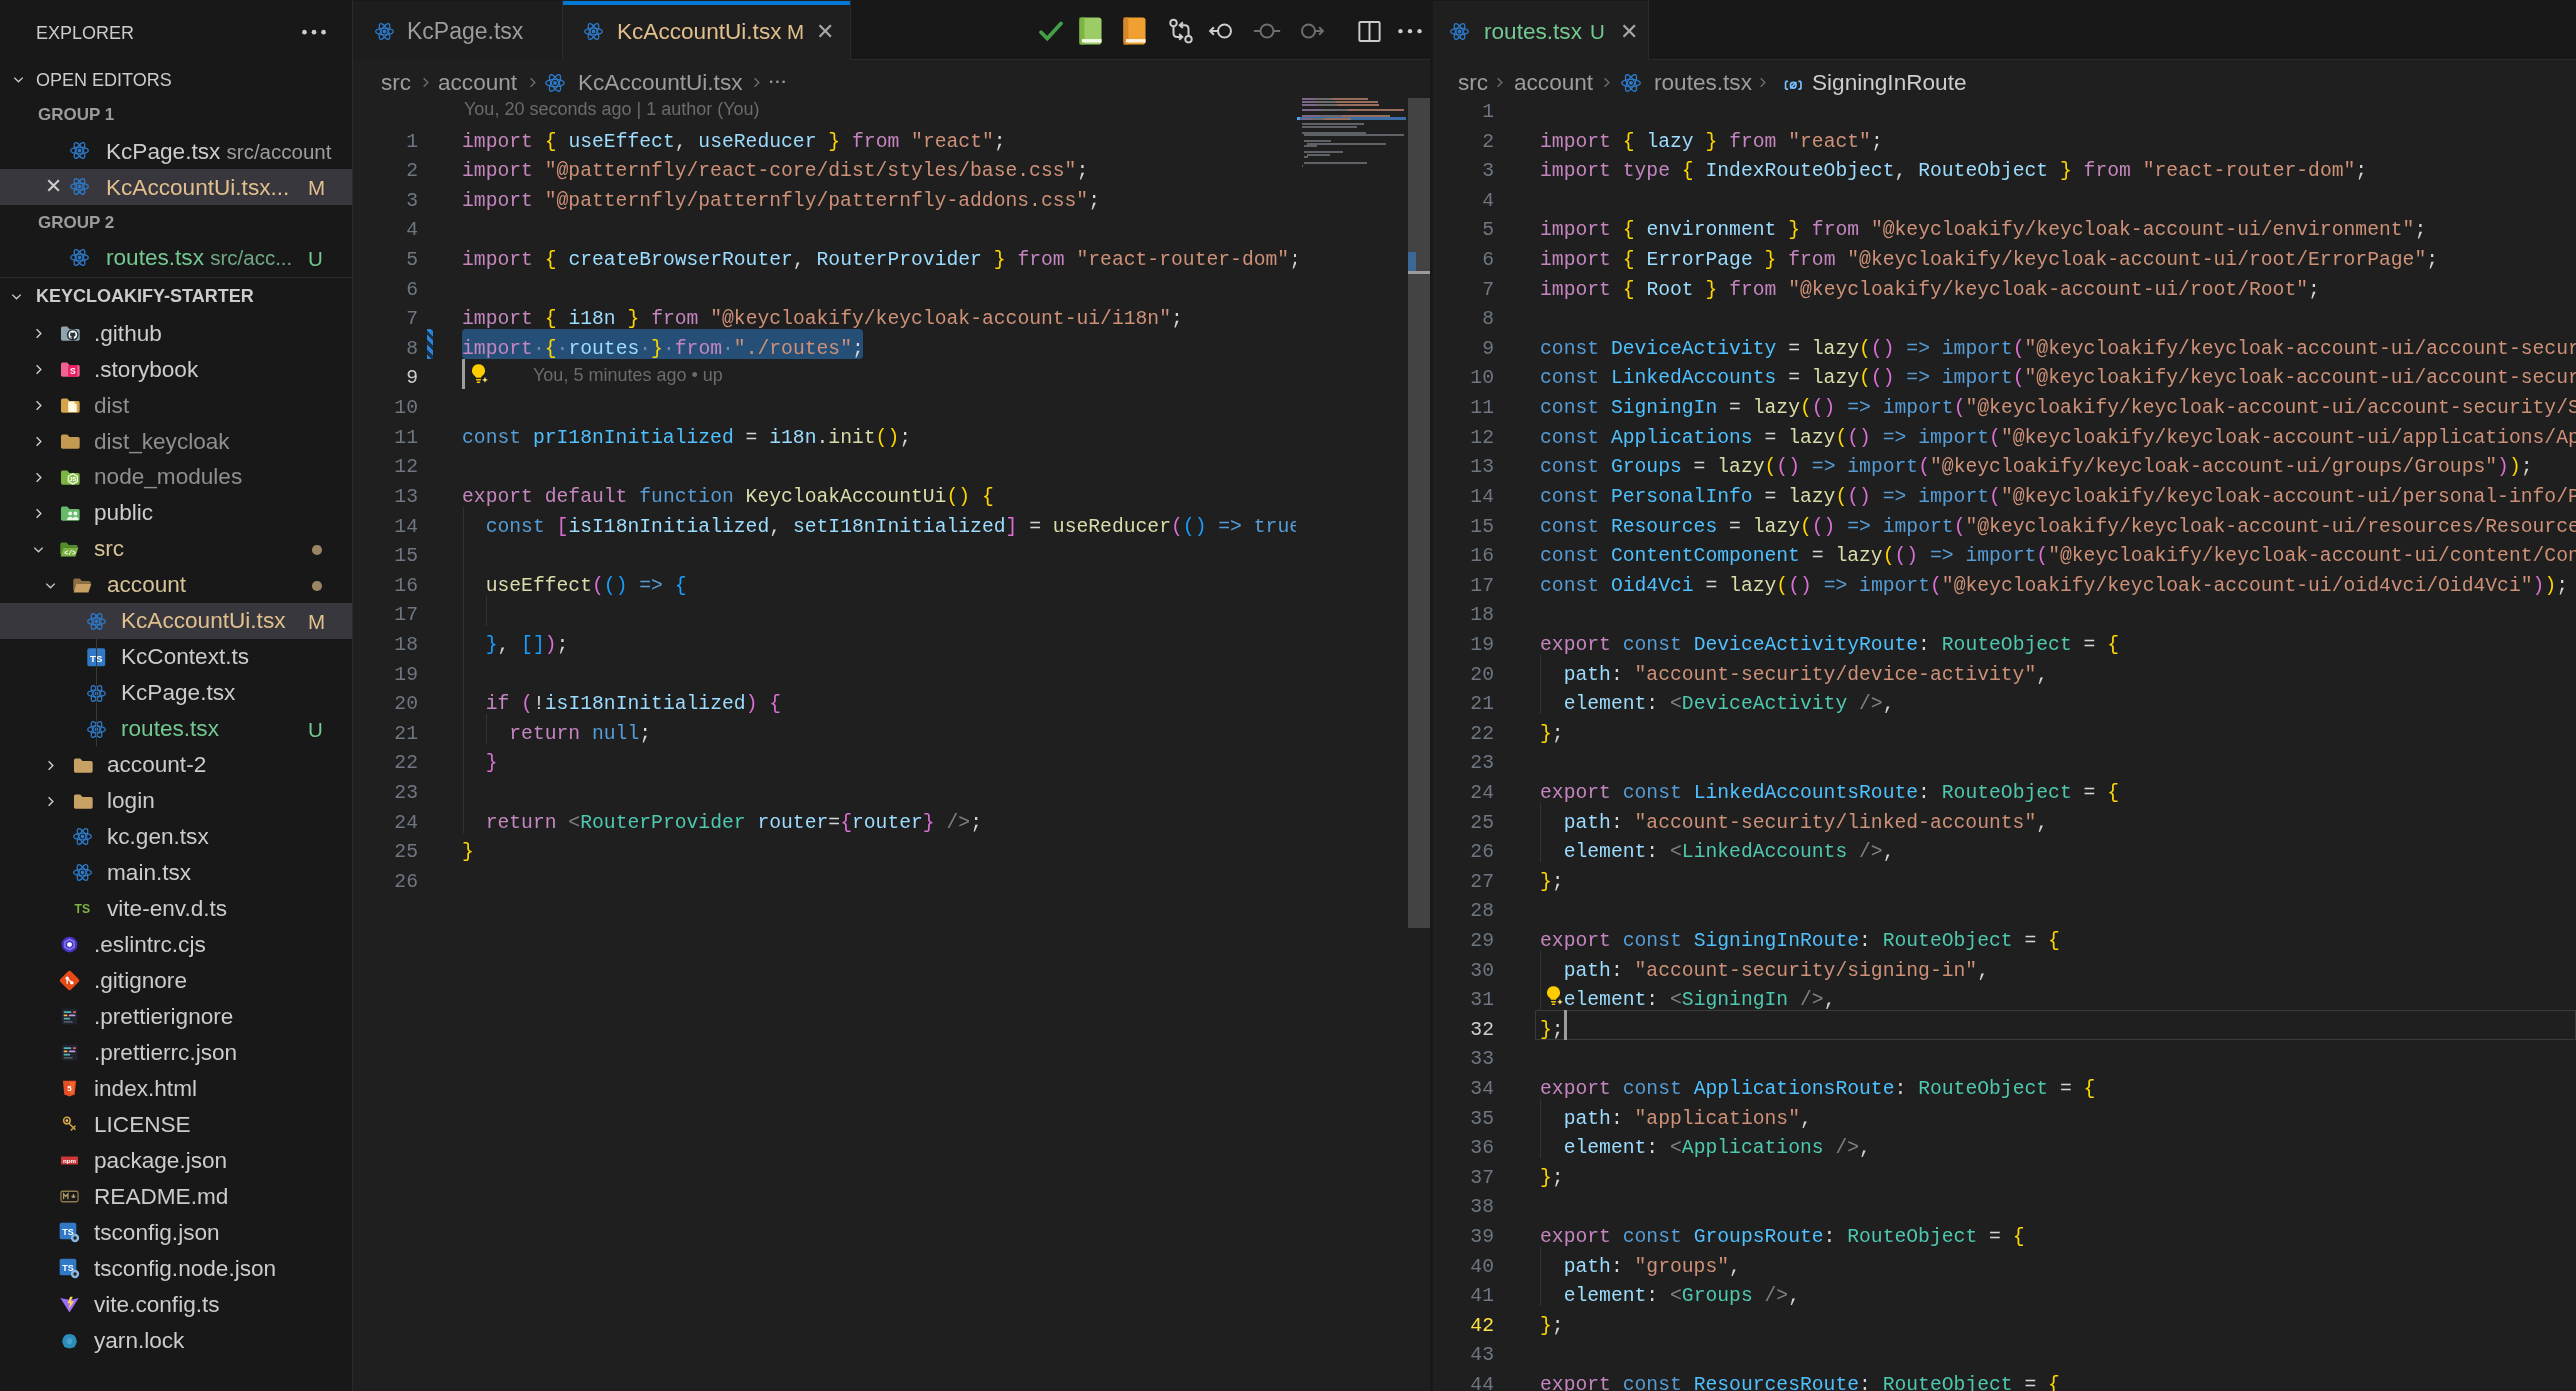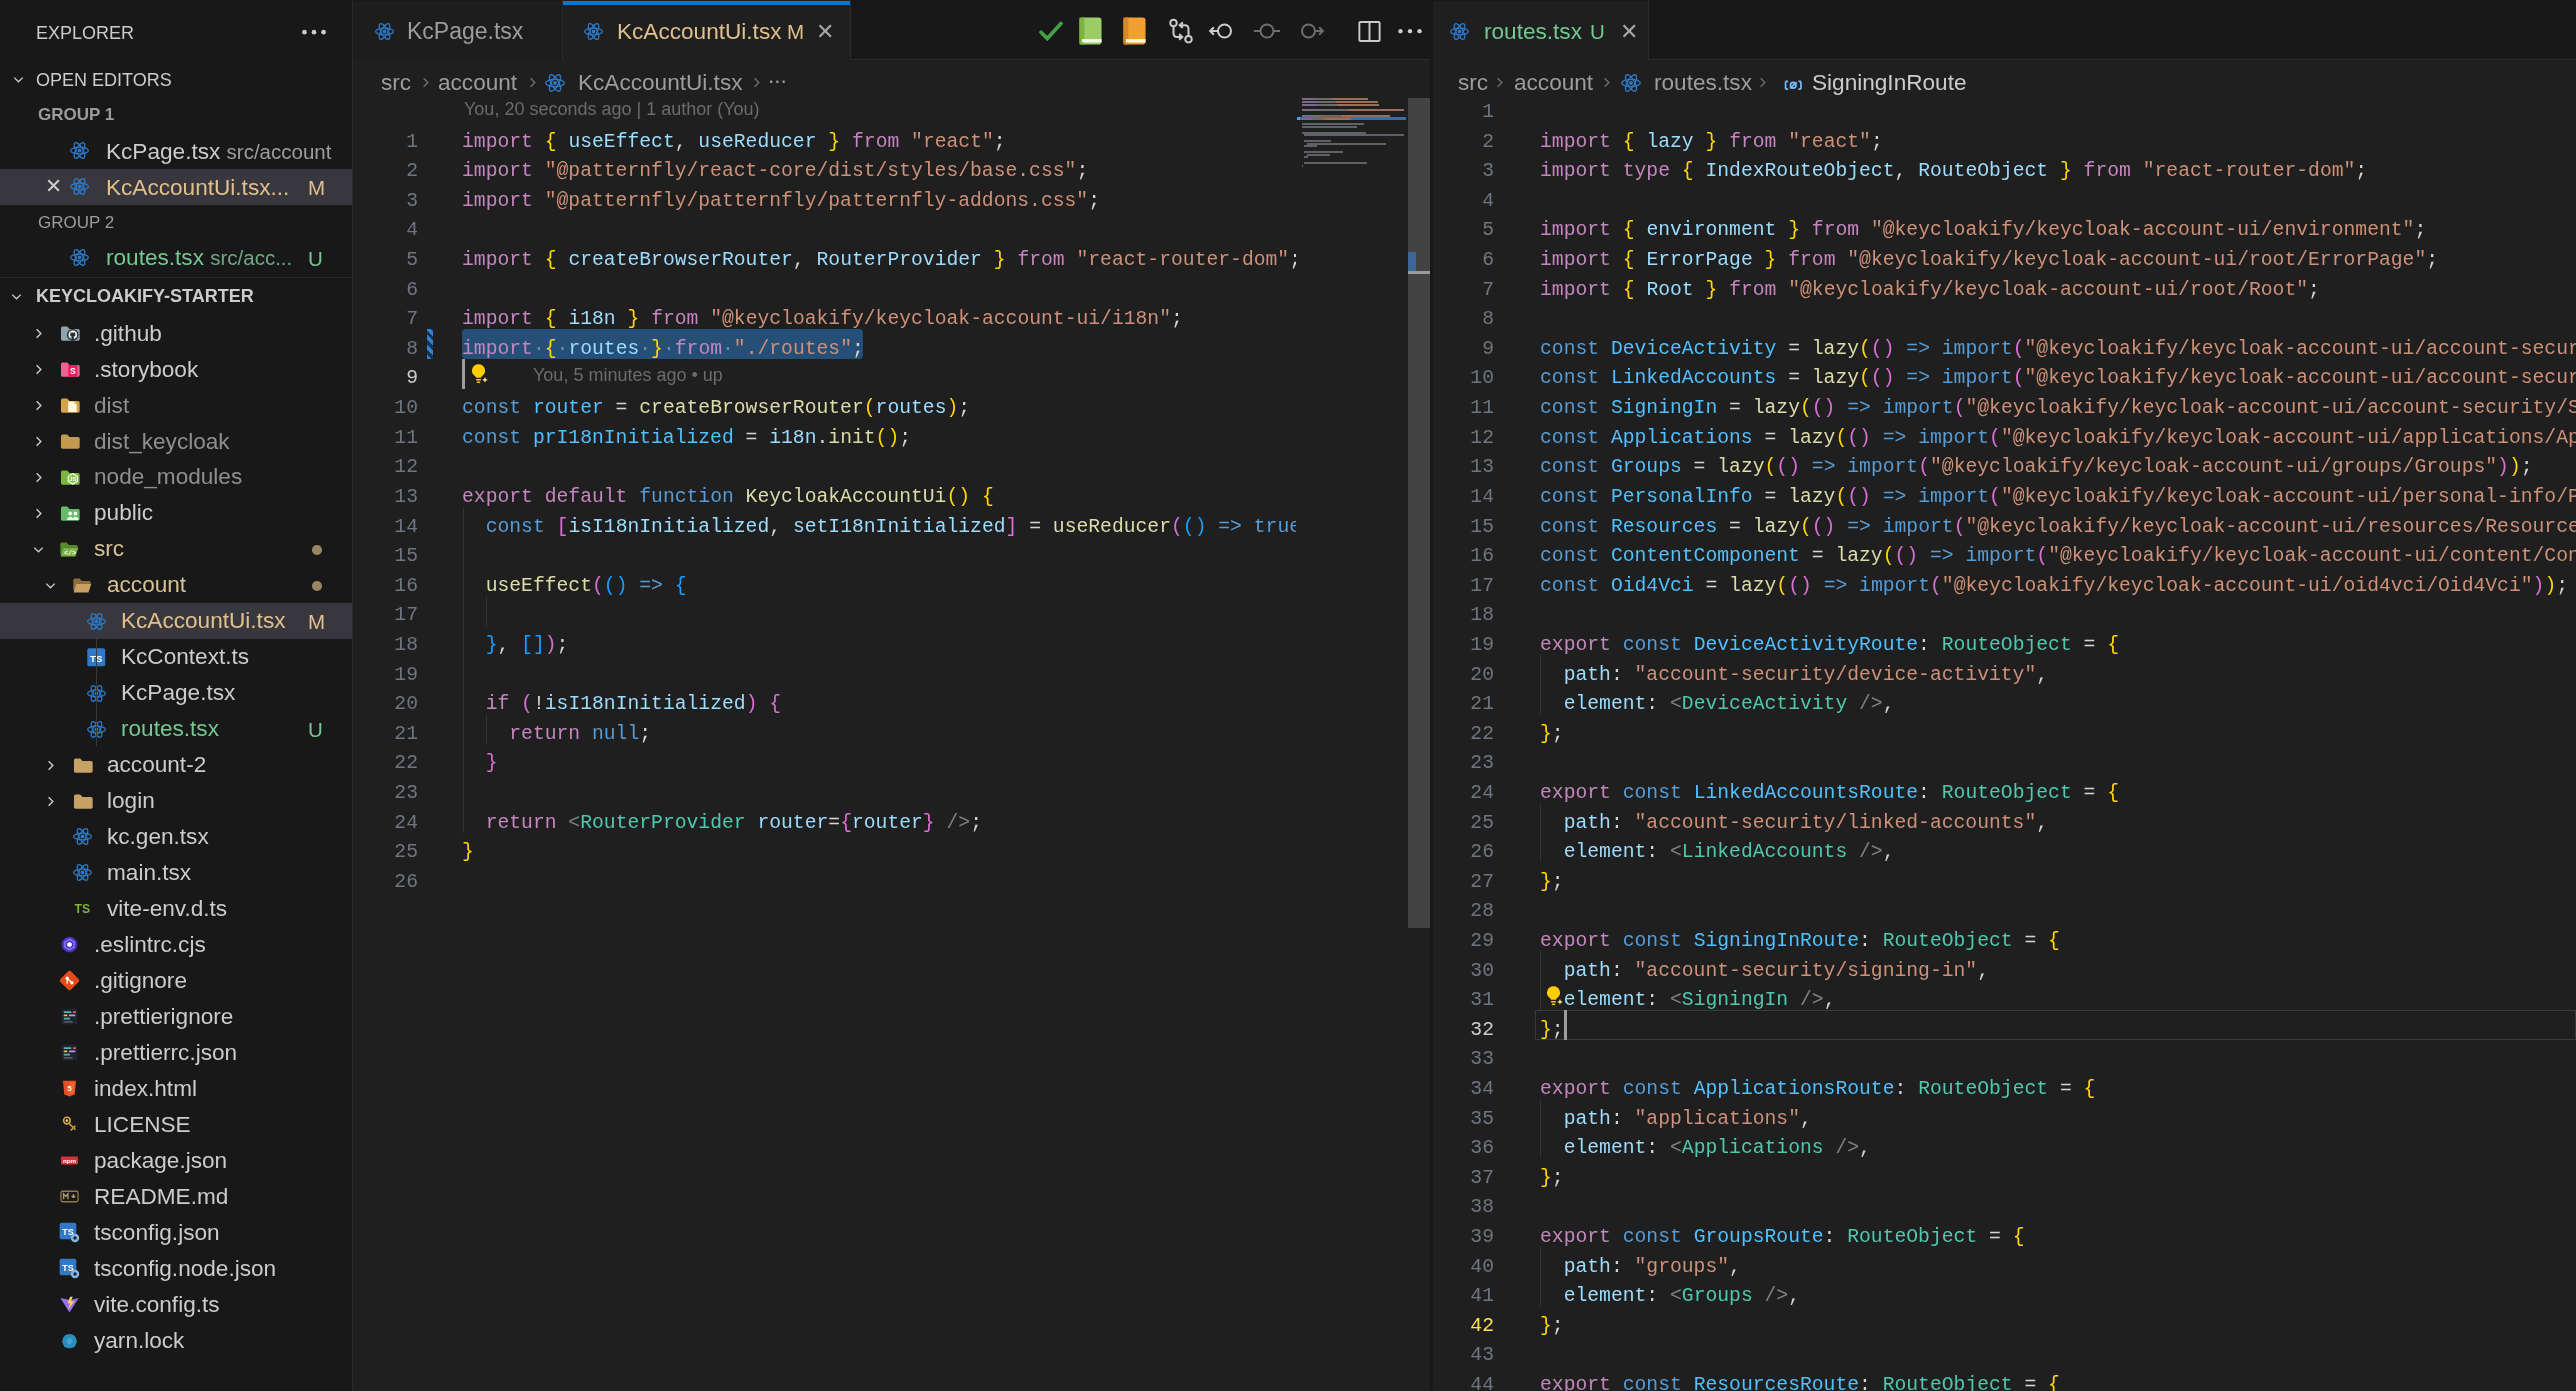--- a/index.html
+++ b/index.html
@@ -26,21 +26,21 @@
 <div class="abs" style="left:69px;top:176px"><svg width="21" height="21" viewBox="0 0 32 32">
       <g stroke="#2d79c7" stroke-width="2.0" fill="none">
         <ellipse cx="16" cy="16" rx="13.5" ry="5.2"></ellipse>
         <ellipse cx="16" cy="16" rx="13.5" ry="5.2" transform="rotate(60 16 16)"></ellipse>
         <ellipse cx="16" cy="16" rx="13.5" ry="5.2" transform="rotate(120 16 16)"></ellipse>
       </g>
       <circle cx="16" cy="16" r="2.9" fill="#2d79c7"></circle>
     </svg></div>
 <div class="abs" style="left:106px;top:175px;font-size:22.6px;color:#e2c08d">KcAccountUi.tsx...</div>
 <div class="abs" style="left:308px;top:176px;font-size:20.5px;color:#e2c08d">M</div>
-<div class="abs" style="left:38px;top:213px;font-size:17px;font-weight:normal;color:#9c9c9c">GROUP 2</div>
+<div class="abs" style="left:38px;top:213px;font-size:17px;font-weight:bold;color:#9c9c9c">GROUP 2</div>
 <div class="abs" style="left:69px;top:247px"><svg width="21" height="21" viewBox="0 0 32 32">
       <g stroke="#2d79c7" stroke-width="2.0" fill="none">
         <ellipse cx="16" cy="16" rx="13.5" ry="5.2"></ellipse>
         <ellipse cx="16" cy="16" rx="13.5" ry="5.2" transform="rotate(60 16 16)"></ellipse>
         <ellipse cx="16" cy="16" rx="13.5" ry="5.2" transform="rotate(120 16 16)"></ellipse>
       </g>
       <circle cx="16" cy="16" r="2.9" fill="#2d79c7"></circle>
     </svg></div>
 <div class="abs" style="left:106px;top:245px;font-size:22.6px;color:#73c991">routes.tsx <span style="color:#6ea885;font-size:20.5px">src/acc...</span></div>
 <div class="abs" style="left:308px;top:247px;font-size:20.5px;color:#73c991">U</div>
@@ -413,21 +413,20 @@
 <div class="num" style="left:328px;top:808px;width:90px;color:#6e7681">24</div>
 <div class="num" style="left:328px;top:837px;width:90px;color:#6e7681">25</div>
 <div class="num" style="left:328px;top:867px;width:90px;color:#6e7681">26</div>
 <div class="abs" style="left:462px;top:0;width:834px;height:1392px;overflow:hidden">
     <div class="code" style="left:0;top:127px"><s class="kp">import</s><s class="pw"> </s><s class="b1">{</s><s class="pw"> </s><s class="id">useEffect</s><s class="pw">, </s><s class="id">useReducer</s><s class="pw"> </s><s class="b1">}</s><s class="pw"> </s><s class="kp">from</s><s class="pw"> </s><s class="st">"react"</s><s class="pw">;</s></div>
     <div class="code" style="left:0;top:156px"><s class="kp">import</s><s class="pw"> </s><s class="st">"@patternfly/react-core/dist/styles/base.css"</s><s class="pw">;</s></div>
     <div class="code" style="left:0;top:186px"><s class="kp">import</s><s class="pw"> </s><s class="st">"@patternfly/patternfly/patternfly-addons.css"</s><s class="pw">;</s></div>
     <div class="code" style="left:0;top:245px"><s class="kp">import</s><s class="pw"> </s><s class="b1">{</s><s class="pw"> </s><s class="id">createBrowserRouter</s><s class="pw">, </s><s class="id">RouterProvider</s><s class="pw"> </s><s class="b1">}</s><s class="pw"> </s><s class="kp">from</s><s class="pw"> </s><s class="st">"react-router-dom"</s><s class="pw">;</s></div>
     <div class="code" style="left:0;top:304px"><s class="kp">import</s><s class="pw"> </s><s class="b1">{</s><s class="pw"> </s><s class="id">i18n</s><s class="pw"> </s><s class="b1">}</s><s class="pw"> </s><s class="kp">from</s><s class="pw"> </s><s class="st">"@keycloakify/keycloak-account-ui/i18n"</s><s class="pw">;</s></div>
     <div class="code" style="left:0;top:334px"><s class="kp">import</s><s class="dot">·</s><s class="b1">{</s><s class="dot">·</s><s class="id">routes</s><s class="dot">·</s><s class="b1">}</s><s class="dot">·</s><s class="kp">from</s><s class="dot">·</s><s class="st">"./routes"</s><s class="pw">;</s></div>
-    <div class="code" style="left:0;top:393px"><s class="kb">const</s><s class="pw"> </s><s class="cn">router</s><s class="pw"> = </s><s class="fn">createBrowserRouter</s><s class="b1">(</s><s class="id">routes</s><s class="b1">)</s><s class="pw">;</s></div>
     <div class="code" style="left:0;top:423px"><s class="kb">const</s><s class="pw"> </s><s class="cn">prI18nInitialized</s><s class="pw"> = </s><s class="id">i18n</s><s class="pw">.</s><s class="fn">init</s><s class="b1">()</s><s class="pw">;</s></div>
     <div class="code" style="left:0;top:482px"><s class="kp">export</s><s class="pw"> </s><s class="kp">default</s><s class="pw"> </s><s class="kb">function</s><s class="pw"> </s><s class="fn">KeycloakAccountUi</s><s class="b1">()</s><s class="pw"> </s><s class="b1">{</s></div>
     <div class="code" style="left:0;top:512px"><s class="pw">  </s><s class="kb">const</s><s class="pw"> </s><s class="b2">[</s><s class="id">isI18nInitialized</s><s class="pw">, </s><s class="id">setI18nInitialized</s><s class="b2">]</s><s class="pw"> = </s><s class="fn">useReducer</s><s class="b2">(</s><s class="b3">()</s><s class="pw"> </s><s class="kb">=&gt;</s><s class="pw"> </s><s class="kb">true</s></div>
     <div class="code" style="left:0;top:571px"><s class="pw">  </s><s class="fn">useEffect</s><s class="b2">(</s><s class="b3">()</s><s class="pw"> </s><s class="kb">=&gt;</s><s class="pw"> </s><s class="b3">{</s></div>
     <div class="code" style="left:0;top:630px"><s class="pw">  </s><s class="b3">}</s><s class="pw">, </s><s class="b3">[]</s><s class="b2">)</s><s class="pw">;</s></div>
     <div class="code" style="left:0;top:689px"><s class="pw">  </s><s class="kp">if</s><s class="pw"> </s><s class="b2">(</s><s class="pw">!</s><s class="id">isI18nInitialized</s><s class="b2">)</s><s class="pw"> </s><s class="b2">{</s></div>
     <div class="code" style="left:0;top:719px"><s class="pw">    </s><s class="kp">return</s><s class="pw"> </s><s class="kb">null</s><s class="pw">;</s></div>
     <div class="code" style="left:0;top:748px"><s class="pw">  </s><s class="b2">}</s></div>
     <div class="code" style="left:0;top:808px"><s class="pw">  </s><s class="kp">return</s><s class="pw"> </s><s class="gy">&lt;</s><s class="ty">RouterProvider</s><s class="pw"> </s><s class="id">router</s><s class="pw">=</s><s class="b2">{</s><s class="id">router</s><s class="b2">}</s><s class="pw"> </s><s class="gy">/&gt;</s><s class="pw">;</s></div>
     <div class="code" style="left:0;top:837px"><s class="b1">}</s></div>

